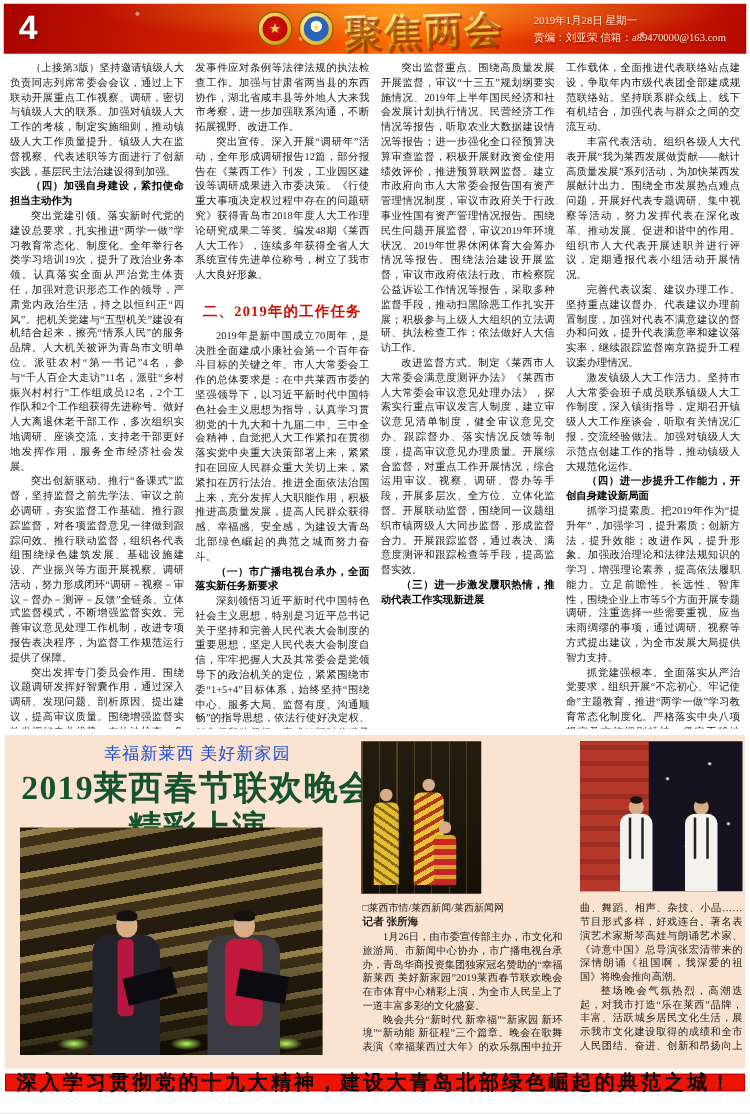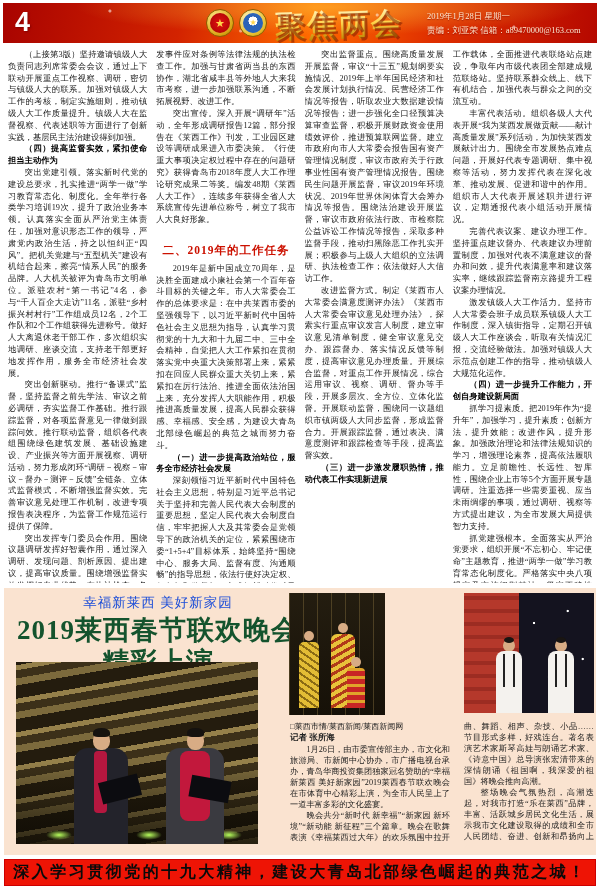--- a/index.html
+++ b/index.html
@@ -116,21 +116,21 @@
   .byline { position:absolute; left:286px; top:133px; width:160px; font-size:8px; line-height:11px; color:#222; }
   .byline b { font-size:8.5px; }
   .feature-col { position:absolute; overflow:hidden; font-size:8.2px; line-height:11px;
     text-align:justify; color:#1c1c1c; }
   .feature-col p.p { text-indent:2em; }
   .feature-col p.pc { text-indent:0; }
   .fcol-mid { left:286px; top:156px; width:160px; height:98px; }
   .fcol-right { left:460px; top:133px; width:130px; height:121px; }
 
   
-  .banner { position:absolute; left:4px; top:859px; width:592px; height:27px; background:#ee1405;
+  .banner { position:absolute; left:4px; top:859px; width:592px; height:14px; background:#ee1405;
     display:flex; align-items:center; justify-content:center; border:1px solid #c00; }
   .banner span { color:#0a0a0a; font-weight:bold; font-size:16px; letter-spacing:2.5px; white-space:nowrap; }
 </style>
 </head>
 <body>
 
 <div class="page">
 
   <div class="header">
     <div class="page-num">4</div>
@@ -147,31 +147,31 @@
     <div class="masthead-title">聚焦两会</div>
     <div class="header-meta">
       <div>2019年1月28日 星期一</div>
       <div>责编：刘亚荣 信箱：a89470000@163.com</div>
     </div>
   </div>
 
   <div class="columns">
     <div class="col">
         <p class="p">（上接第3版）坚持邀请镇级人大负责同志列席常委会会议，通过上下联动开展重点工作视察、调研，密切与镇级人大的联系。加强对镇级人大工作的考核，制定实施细则，推动镇级人大工作质量提升。镇级人大在监督视察、代表述职等方面进行了创新实践，基层民主法治建设得到加强。</p>
-        <h4 class="h">（四）提高监督实效，紧扣使命担当主动作为</h4>
+        <h4 class="h">（四）加强自身建设，紧扣使命担当主动作为</h4>
         <p class="p">突出党建引领。落实新时代党的建设总要求，扎实推进“两学一做”学习教育常态化、制度化。全年举行各类学习培训19次，提升了政治业务本领。认真落实全面从严治党主体责任，加强对意识形态工作的领导，严肃党内政治生活，持之以恒纠正“四风”。把机关党建与“五型机关”建设有机结合起来，擦亮“情系人民”的服务品牌。人大机关被评为青岛市文明单位。派驻农村“第一书记”4名，参与“千人百企大走访”11名，派驻“乡村振兴村村行”工作组成员12名，2个工作队和2个工作组获得先进称号。做好人大离退休老干部工作，多次组织实地调研、座谈交流，支持老干部更好地发挥作用，服务全市经济社会发展。</p>
         <p class="p">突出创新驱动。推行“备课式”监督，坚持监督之前先学法、审议之前必调研，夯实监督工作基础。推行跟踪监督，对各项监督意见一律做到跟踪问效。推行联动监督，组织各代表组围绕绿色建筑发展、基础设施建设、产业振兴等方面开展视察、调研活动，努力形成闭环“调研－视察－审议－督办－测评－反馈”全链条、立体式监督模式，不断增强监督实效。完善审议意见处理工作机制，改进专项报告表决程序，为监督工作规范运行提供了保障。</p>
         <p class="p">突出发挥专门委员会作用。围绕议题调研发挥好智囊作用，通过深入调研、发现问题、剖析原因、提出建议，提高审议质量。围绕增强监督实效发挥好专业优势，在执法检查、备案审查、计划预算监督等工作中，各专门委员会发挥专业特长，提升了监督工作的科学化水平。</p>
       </div>
     <div class="col">
         <p class="pc">发事件应对条例等法律法规的执法检查工作。加强与甘肃省两当县的东西协作，湖北省咸丰县等外地人大来我市考察，进一步加强联系沟通，不断拓展视野、改进工作。</p>
         <p class="p">突出宣传。深入开展“调研年”活动，全年形成调研报告12篇，部分报告在《莱西工作》刊发，工业园区建设等调研成果进入市委决策。《行使重大事项决定权过程中存在的问题研究》获得青岛市2018年度人大工作理论研究成果二等奖。编发48期《莱西人大工作》，连续多年获得全省人大系统宣传先进单位称号，树立了我市人大良好形象。</p>
         <h3 class="hred">二、2019年的工作任务</h3>
         <p class="p">2019年是新中国成立70周年，是决胜全面建成小康社会第一个百年奋斗目标的关键之年。市人大常委会工作的总体要求是：在中共莱西市委的坚强领导下，以习近平新时代中国特色社会主义思想为指导，认真学习贯彻党的十九大和十九届二中、三中全会精神，自觉把人大工作紧扣在贯彻落实党中央重大决策部署上来，紧紧扣在回应人民群众重大关切上来，紧紧扣在厉行法治、推进全面依法治国上来，充分发挥人大职能作用，积极推进高质量发展，提高人民群众获得感、幸福感、安全感，为建设大青岛北部绿色崛起的典范之城而努力奋斗。</p>
-        <h4 class="h">（一）进一步提高政治站位，服务全市经济社会发展</h4>
+        <h4 class="h">（一）市广播电视台承办，全面落实新任务新要求</h4>
         <p class="p">深刻领悟习近平新时代中国特色社会主义思想，特别是习近平总书记关于坚持和完善人民代表大会制度的重要思想，坚定人民代表大会制度自信，牢牢把握人大及其常委会是党领导下的政治机关的定位，紧紧围绕市委“1+5+4”目标体系，始终坚持“围绕中心、服务大局、监督有度、沟通顺畅”的指导思想，依法行使好决定权、任免权和监督权，完成好新时代赋予人大的新任务。按照中央关于健全人大讨论决定重大事项制度的要求，出台有关规定，进一步提高工作的科学化、民主化、法治化水平。深入贯彻深化机构改革的部署要求，发挥人大职能作用，推动机构改革顺利进行。</p>
       </div>
     <div class="col">
         <p class="p">突出监督重点。围绕高质量发展开展监督，审议“十三五”规划纲要实施情况、2019年上半年国民经济和社会发展计划执行情况、民营经济工作情况等报告，听取农业大数据建设情况等报告；进一步强化全口径预算决算审查监督，积极开展财政资金使用绩效评价，推进预算联网监督。建立市政府向市人大常委会报告国有资产管理情况制度，审议市政府关于行政事业性国有资产管理情况报告。围绕民生问题开展监督，审议2019年环境状况、2019年世界休闲体育大会筹办情况等报告。围绕法治建设开展监督，审议市政府依法行政、市检察院公益诉讼工作情况等报告，采取多种监督手段，推动扫黑除恶工作扎实开展；积极参与上级人大组织的立法调研、执法检查工作；依法做好人大信访工作。</p>
         <p class="p">改进监督方式。制定《莱西市人大常委会满意度测评办法》《莱西市人大常委会审议意见处理办法》，探索实行重点审议发言人制度，建立审议意见清单制度，健全审议意见交办、跟踪督办、落实情况反馈等制度，提高审议意见办理质量。开展综合监督，对重点工作开展情况，综合运用审议、视察、调研、督办等手段，开展多层次、全方位、立体化监督。开展联动监督，围绕同一议题组织市镇两级人大同步监督，形成监督合力。开展跟踪监督，通过表决、满意度测评和跟踪检查等手段，提高监督实效。</p>
         <h4 class="h">（三）进一步激发履职热情，推动代表工作实现新进展</h4>
       </div>
     <div class="col">
         <p class="pc">工作载体，全面推进代表联络站点建设，争取年内市级代表团全部建成规范联络站。坚持联系群众线上、线下有机结合，加强代表与群众之间的交流互动。</p>
         <p class="p">丰富代表活动。组织各级人大代表开展“我为莱西发展做贡献——献计高质量发展”系列活动，为加快莱西发展献计出力。围绕全市发展热点难点问题，开展好代表专题调研、集中视察等活动，努力发挥代表在深化改革、推动发展、促进和谐中的作用。组织市人大代表开展述职并进行评议，定期通报代表小组活动开展情况。</p>

